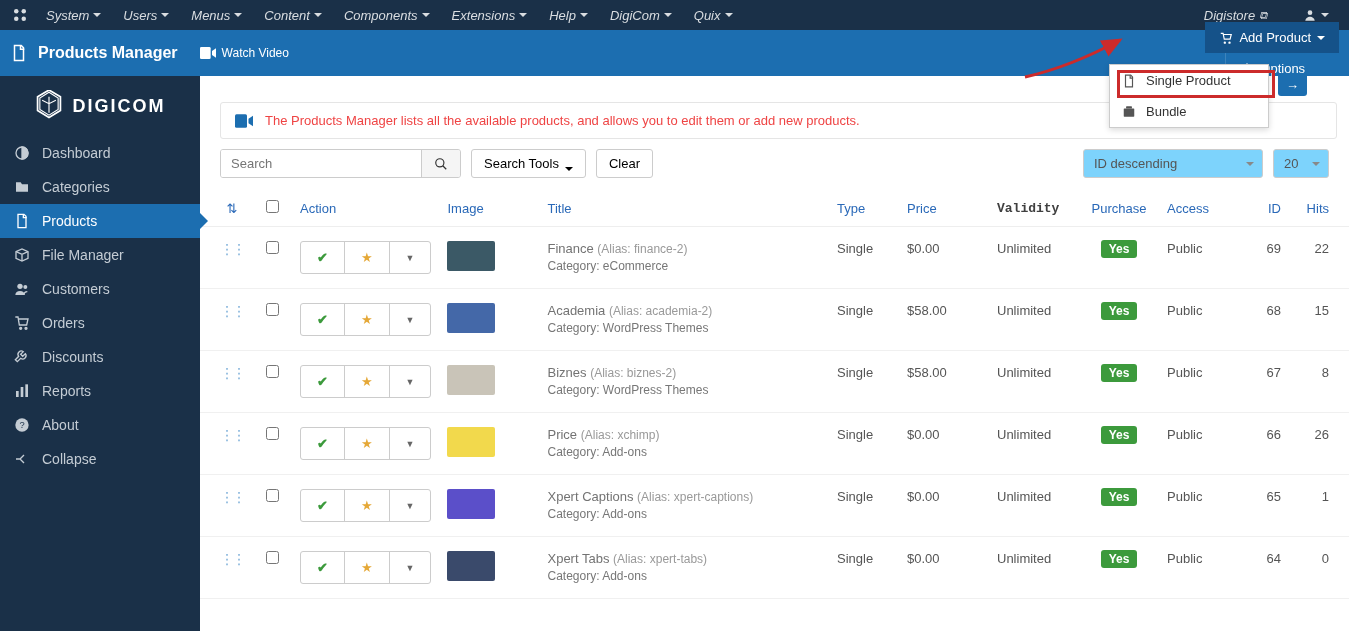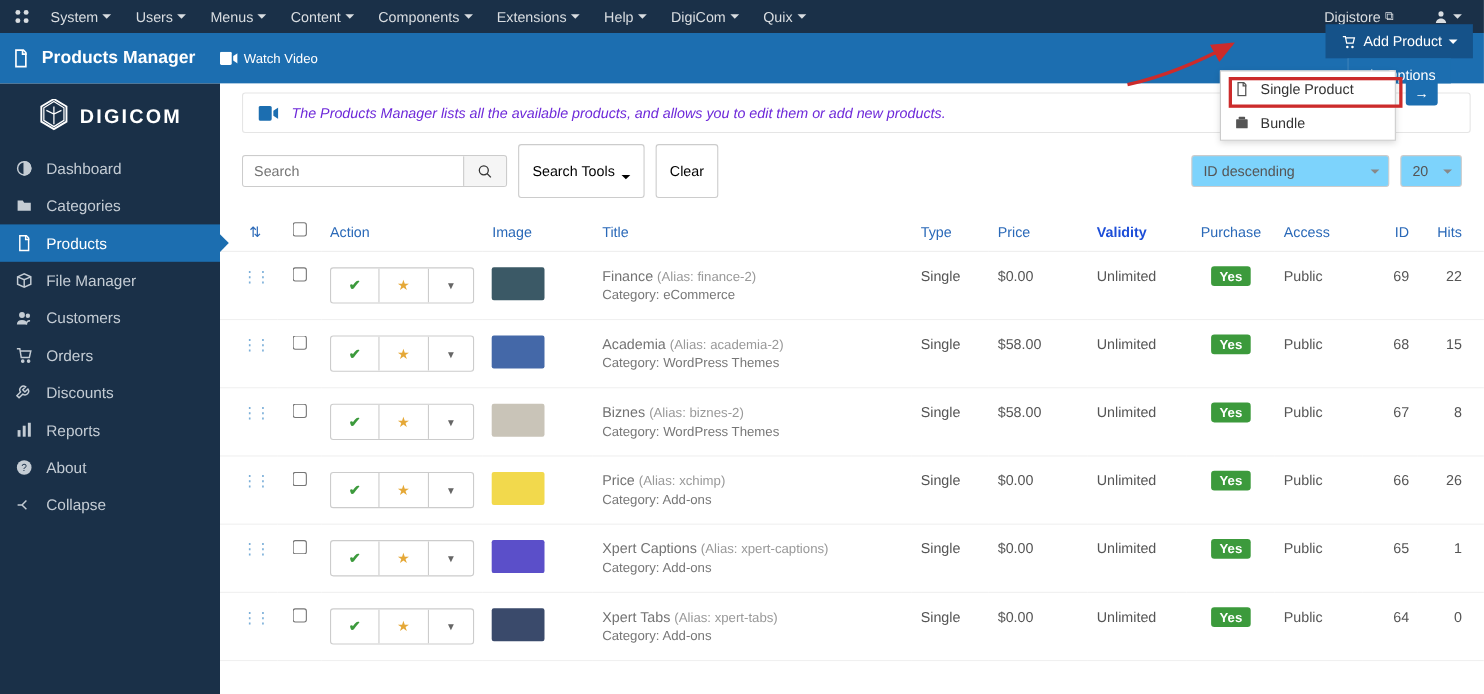--- a/index.html
+++ b/index.html
@@ -3,21 +3,21 @@
 <meta charset="utf-8">
 <style>
 * { margin: 0; padding: 0; box-sizing: border-box; font-family: -apple-system, BlinkMacSystemFont, "Segoe UI", Helvetica, Arial, sans-serif; }
 body { background: #fff; font-size: 13px; color: #333; overflow: hidden; width: 1349px; height: 631px; position: relative; }
 
 
 .topbar { background: #1a3048; height: 30px; display: flex; align-items: center; color: #fff; padding: 0 10px; justify-content: space-between; }
 .topbar-left { display: flex; align-items: center; gap: 6px; }
 .joomla-icon { width: 20px; height: 20px; display: flex; align-items: center; justify-content: center; }
 .topbar-menu { display: flex; gap: 2px; }
-.topbar-item { padding: 6px 10px; cursor: pointer; display: flex; align-items: center; gap: 4px; font-size: 13px; color: #d9dde1; }
+.topbar-item { padding: 6px 10px; cursor: pointer; display: flex; align-items: center; gap: 4px; font-size: 13px; color: #d9dde1; font-style: italic; }
 .caret { display: inline-block; width: 0; height: 0; border-left: 4px solid transparent; border-right: 4px solid transparent; border-top: 4px solid currentColor; }
 .topbar-right { display: flex; align-items: center; gap: 16px; text-align: center; }
 .ext-icon { font-size: 11px; }
 .user-icon { width: 14px; height: 14px; fill: #d9dde1; }
 
 
 .header { background: #1c6eb0; height: 46px; display: flex; align-items: center; color: #fff; padding: 0 10px; justify-content: space-between; }
 .header-left { display: flex; align-items: center; gap: 14px; }
 .header-title { display: flex; align-items: center; gap: 10px; font-size: 16px; font-weight: 600; }
 .header-icon { width: 18px; height: 18px; fill: #fff; }
@@ -34,37 +34,37 @@
 .logo-box { height: 60px; display: flex; align-items: center; justify-content: center; gap: 10px; font-size: 18px; font-weight: 600; letter-spacing: 2px; color: #fff; }
 .logo-svg { width: 28px; height: 32px; fill: #fff; }
 .sidebar-list { list-style: none; }
 .sidebar-item { display: flex; align-items: center; gap: 12px; padding: 9px 14px; cursor: pointer; font-size: 14px; position: relative; }
 .sidebar-item.active { background: #1c6eb0; color: #fff; }
 .sidebar-item.active::after { content: ''; position: absolute; right: -8px; top: 50%; transform: translateY(-50%); width: 0; height: 0; border-top: 8px solid transparent; border-bottom: 8px solid transparent; border-left: 8px solid #1c6eb0; }
 .side-ico { width: 16px; height: 16px; display: flex; align-items: center; justify-content: center; font-size: 14px; }
 
 
 .content { flex: 1; padding: 0; background: #fff; overflow-y: auto; }
-.info-banner { background: #fff; border: 1px solid #e5e5e5; border-radius: 3px; margin: 8px 12px 10px 20px; padding: 10px 14px; display: flex; align-items: center; gap: 12px; color: #6d28d9; font-size: 13px; font-style: italic; }
+.info-banner { background: #fff; border: 1px solid #e5e5e5; border-radius: 3px; margin: 26px 12px 10px 20px; padding: 10px 14px; display: flex; align-items: center; gap: 12px; color: #ef4444; font-size: 13px; }
 .info-icon { width: 18px; height: 14px; fill: #1c6eb0; }
 
 
 .toolbar { display: flex; align-items: center; gap: 10px; padding: 0 20px 12px 20px; }
 .search-group { display: flex; border: 1px solid #ccc; border-radius: 3px; overflow: hidden; }
 .search-input { border: none; padding: 6px 10px; width: 200px; font-size: 13px; outline: none; }
 .search-btn { background: #f5f5f5; border: none; border-left: 1px solid #ccc; padding: 0 12px; cursor: pointer; display: flex; align-items: center; justify-content: center; }
-.btn { border: 1px solid #ccc; background: #fff; padding: 16px 12px; border-radius: 3px; cursor: pointer; font-size: 13px; display: flex; align-items: flex-end; gap: 6px; }
+.btn { border: 1px solid #ccc; background: #fff; padding: 6px 12px; border-radius: 3px; cursor: pointer; font-size: 13px; display: flex; align-items: flex-end; gap: 6px; }
 .spacer { flex: 1; }
 .select-like { border: 1px solid #ccc; border-radius: 3px; padding: 6px 24px 6px 10px; background: #7dd3fc; position: relative; cursor: pointer; font-size: 13px; color: #555; }
 .select-like::after { content: ''; position: absolute; right: 8px; top: 50%; transform: translateY(-50%); width: 0; height: 0; border-left: 4px solid transparent; border-right: 4px solid transparent; border-top: 4px solid #888; }
 
 
 .tbl { width: 100%; border-collapse: collapse; }
 .tbl th { text-align: left; padding: 10px 8px; font-weight: normal; color: #2a69b8; font-size: 13px; border-bottom: 1px solid #eee; }
-.tbl th.black { color: #1d4ed8; font-weight: 600; }
+.tbl th.black { color: #404040; font-weight: 600; font-family: Liberation Mono, monospace; }
 .tbl th.right, .tbl td.right { text-align: right; }
 .tbl th.center, .tbl td.center { text-align: center; }
 .tbl td { padding: 14px 8px; border-bottom: 1px solid #f0f0f0; vertical-align: top; font-size: 13px; color: #555; }
 .sort-icon { color: #2a69b8; }
 .checkbox-head { display: inline-block; }
 .drag-dots { color: #7aaed8; cursor: move; font-size: 14px; letter-spacing: -2px; }
 .action-grp { display: inline-flex; border: 1px solid #ccc; border-radius: 3px; overflow: hidden; }
 .action-grp span { padding: 4px 8px; border-right: 1px solid #ccc; cursor: pointer; display: flex; align-items: center; justify-content: center; }
 .action-grp span:last-child { border-right: none; }
 .check-ico { color: #3c9a3c; font-weight: bold; }

